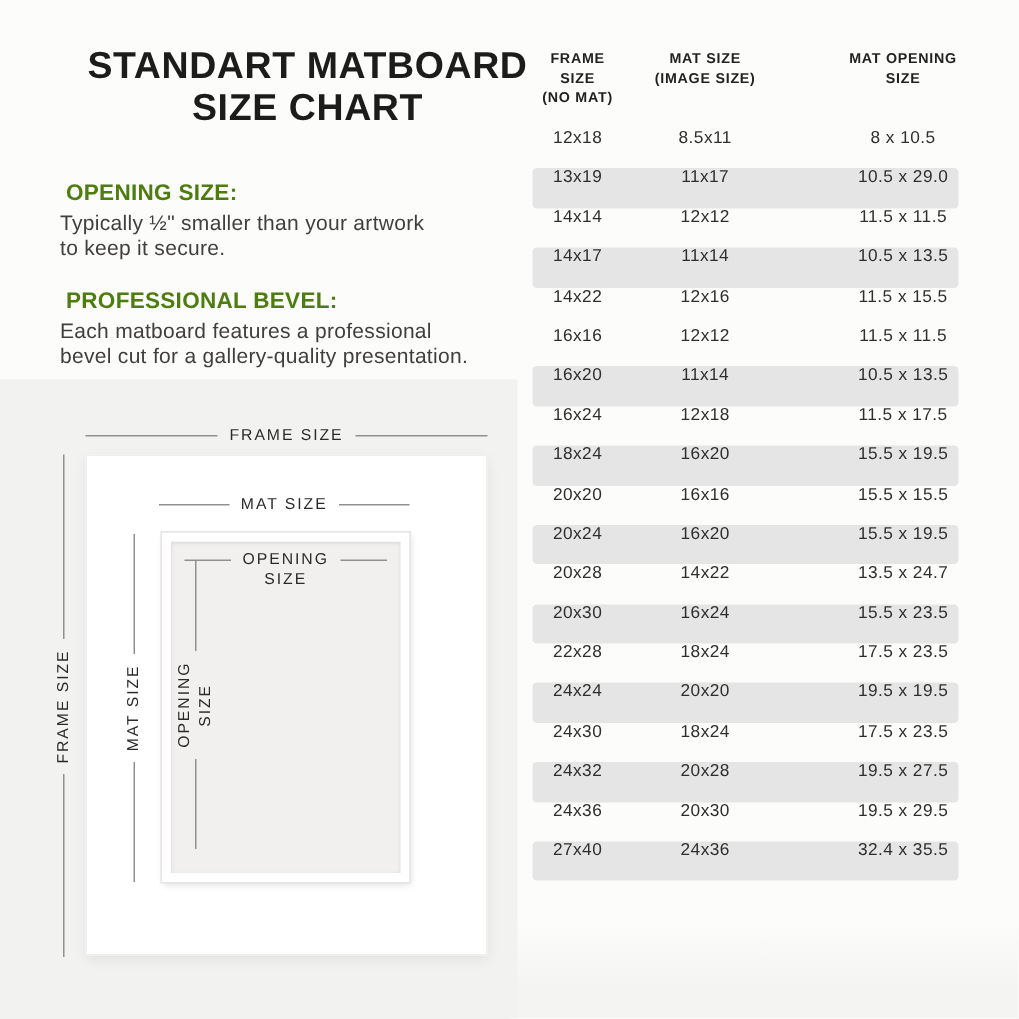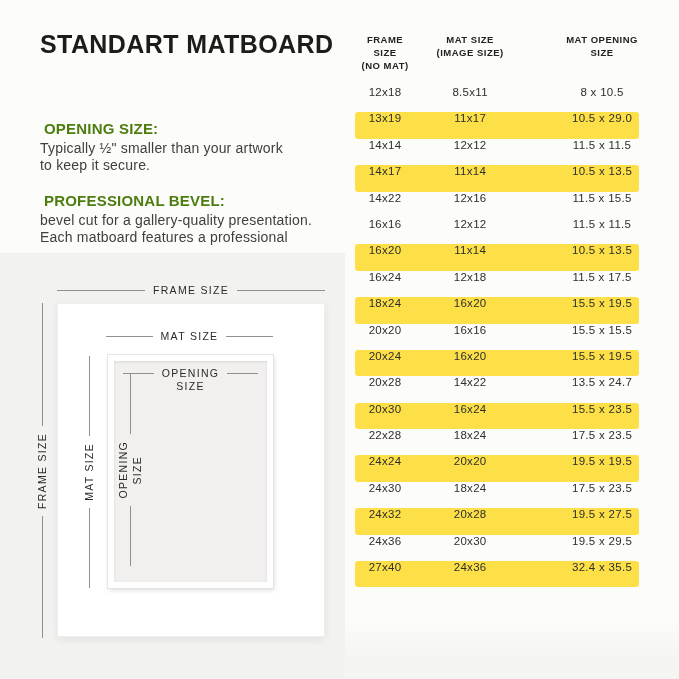--- a/index.html
+++ b/index.html
@@ -10,21 +10,21 @@
     color:#1d1d1b;
   }
   .abs{position:absolute;}
 
   
   .bottom-strip{left:0;top:616px;width:679px;height:63px;
     background:linear-gradient(180deg,#fcfcfb 0%,#f4f4f3 70%);}
 
   
   .title{left:40px;top:30px;width:330px;
-    font-size:25px;font-weight:700;letter-spacing:.4px;line-height:28px;color:#1c1c1a;}
+    font-size:25px;font-weight:700;letter-spacing:.4px;line-height:28px;color:#1c1c1a;text-align:center;}
   .title span{display:block;}
   .section{left:40px;width:340px;}
   .sec-opening{top:120px;}
   .sec-bevel{top:192px;}
   .section h3{margin:0 0 3px 4px;font-size:15px;font-weight:700;letter-spacing:.2px;color:#4d7c0f;}
   .section p{margin:0;font-size:14px;line-height:16.5px;letter-spacing:.2px;color:#403f3d;}
   .section p span{display:block;}
 
   
   .diagram-panel{left:0;top:253px;width:345px;height:426px;background:#f2f2f1;}
@@ -54,45 +54,46 @@
   .vtext-group{display:flex;flex-direction:row;align-items:center;gap:2px;}
 
   
   .size-table{left:355px;top:33px;width:284px;}
   .thead{display:flex;height:34px;}
   .th{display:flex;flex-direction:column;align-items:center;text-align:center;
     font-size:9.5px;font-weight:700;letter-spacing:.5px;line-height:13px;color:#222220;}
   .c0{width:70px;}.c1{width:128px;}.c2{width:86px;margin-left:40px;}
   .trows{margin-top:19px;}
   .tr{display:flex;height:26.4px;border-radius:3px;}
-  .tr.alt{background:#fde047;}
+  .tr.alt{background:#e5e5e5;}
   .td{text-align:center;font-size:11.5px;letter-spacing:.3px;color:#2e2e2c;}
 </style>
 </head>
 <body>
 
 <div class="abs bottom-strip"></div>
 
 <div class="abs title">
   <span>STANDART MATBOARD</span>
+  <span>SIZE CHART</span>
 </div>
 
 <div class="abs section sec-opening">
   <h3>OPENING SIZE:</h3>
   <p>
     <span>Typically ½" smaller than your artwork</span>
     <span>to keep it secure.</span>
   </p>
 </div>
 
 <div class="abs section sec-bevel">
   <h3>PROFESSIONAL BEVEL:</h3>
   <p>
+    <span>Each matboard features a professional</span>
     <span>bevel cut for a gallery-quality presentation.</span>
-    <span>Each matboard features a professional</span>
   </p>
 </div>
 
 <div class="abs diagram-panel"></div>
 <div class="abs frame-rect"></div>
 <div class="abs mat-rect"></div>
 
 <div class="hlabel hlabel-frame">
   <span class="hline"></span>
   <span class="htext">FRAME SIZE</span>

